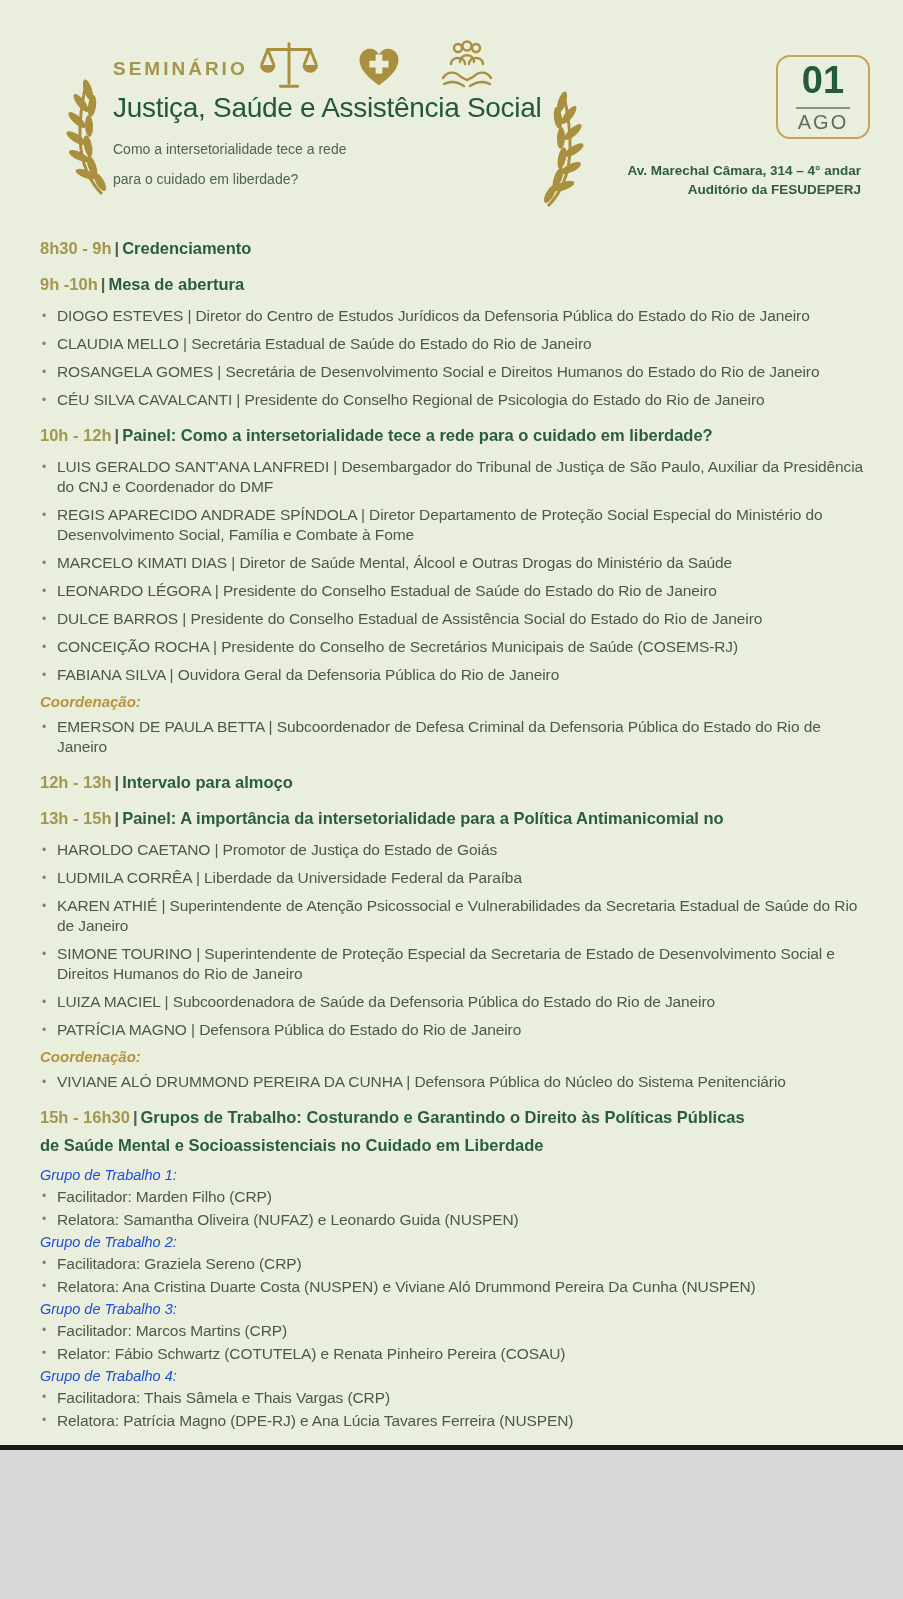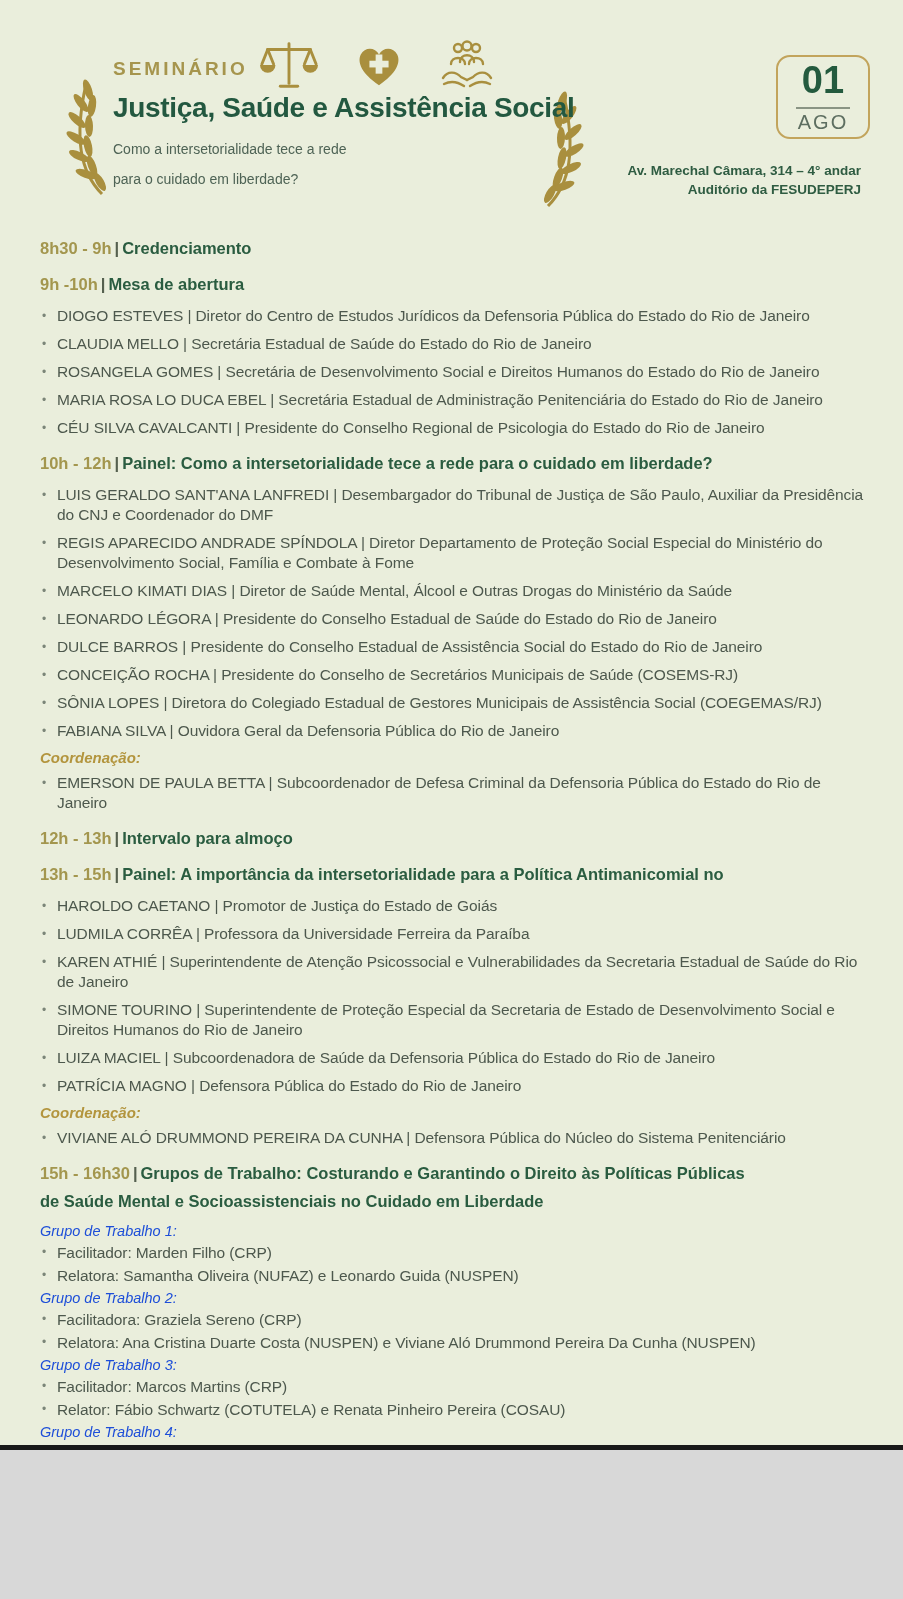--- a/index.html
+++ b/index.html
@@ -15,21 +15,21 @@
   .laurel{position:absolute;}
   .laurel-left{left:48px;top:78px;}
   .laurel-right{left:540px;top:90px;transform:scaleX(-1);}
   .kicker{
     position:absolute;left:113px;top:58px;
     font-size:19px;font-weight:bold;color:#a6954d;letter-spacing:3px;
   }
   .header-icons{position:absolute;left:260px;top:40px;display:flex;gap:38px;align-items:center;}
   .page-title{
     position:absolute;left:113px;top:92px;
-    font-size:28px;font-weight:bold;color:#235840;letter-spacing:-0.3px;
+    font-size:28px;font-weight:normal;color:#235840;letter-spacing:-0.3px;
   }
   .page-subtitle{
     position:absolute;left:113px;top:134px;
     font-size:14px;color:#4e6355;line-height:30px;
   }
   .date-box{
     position:absolute;left:776px;top:55px;width:90px;height:80px;
     border:2px solid #c2a45c;border-radius:14px;
     display:flex;flex-direction:column;align-items:center;justify-content:center;
   }
@@ -188,46 +188,44 @@
     <div class="sess-head">
       <span class="time">8h30 - 9h</span><span class="sep">|</span><span class="stitle">Credenciamento</span>
     </div>
 
     <div class="sess-head">
       <span class="time">9h -10h</span><span class="sep">|</span><span class="stitle">Mesa de abertura</span>
     </div>
     <div class="bullet"><span>DIOGO ESTEVES | Diretor do Centro de Estudos Jurídicos da Defensoria Pública do Estado do Rio de Janeiro</span></div>
     <div class="bullet"><span>CLAUDIA MELLO | Secretária Estadual de Saúde do Estado do Rio de Janeiro</span></div>
     <div class="bullet"><span>ROSANGELA GOMES | Secretária de Desenvolvimento Social e Direitos Humanos do Estado do Rio de Janeiro</span></div>
-    <div class="bullet"><span>MARIA ROSA LO DUCA EBEL | Secretária Estadual de Administração Penitenciária do Estado do Rio de Janeiro</span></div>
     <div class="bullet"><span>CÉU SILVA CAVALCANTI | Presidente do Conselho Regional de Psicologia do Estado  do Rio de Janeiro</span></div>
 
     <div class="sess-head">
       <span class="time">10h - 12h</span><span class="sep">|</span><span class="stitle">Painel: Como a intersetorialidade tece a rede para o cuidado em liberdade?</span>
     </div>
     <div class="bullet"><span>LUIS GERALDO SANT'ANA LANFREDI | Desembargador do Tribunal de Justiça de São Paulo, Auxiliar da Presidência do CNJ e Coordenador do DMF</span></div>
     <div class="bullet"><span>REGIS APARECIDO ANDRADE SPÍNDOLA | Diretor Departamento de Proteção Social Especial do Ministério do Desenvolvimento Social, Família e Combate à Fome</span></div>
     <div class="bullet"><span>MARCELO KIMATI DIAS | Diretor de Saúde Mental, Álcool e Outras Drogas do Ministério da Saúde</span></div>
     <div class="bullet"><span>LEONARDO LÉGORA | Presidente do Conselho Estadual de Saúde do Estado do Rio de Janeiro</span></div>
     <div class="bullet"><span>DULCE BARROS | Presidente do Conselho Estadual de Assistência Social do Estado do Rio de Janeiro</span></div>
     <div class="bullet"><span>CONCEIÇÃO ROCHA | Presidente do Conselho de Secretários Municipais de Saúde (COSEMS-RJ)</span></div>
-    <div class="bullet"><span>SÔNIA LOPES | Diretora do Colegiado Estadual de Gestores Municipais de Assistência Social (COEGEMAS/RJ)</span></div>
     <div class="bullet"><span>FABIANA SILVA | Ouvidora Geral da Defensoria Pública do Rio de Janeiro</span></div>
     <div class="coord-label">Coordenação:</div>
     <div class="bullet"><span>EMERSON DE PAULA BETTA | Subcoordenador de Defesa Criminal da Defensoria Pública do Estado do Rio de Janeiro</span></div>
 
     <div class="sess-head">
       <span class="time">12h - 13h</span><span class="sep">|</span><span class="stitle">Intervalo para almoço</span>
     </div>
 
     <div class="sess-head">
       <span class="time">13h - 15h</span><span class="sep">|</span><span class="stitle">Painel: A importância da intersetorialidade para a Política Antimanicomial no</span>
     </div>
     <div class="bullet"><span>HAROLDO CAETANO | Promotor de Justiça do Estado de Goiás</span></div>
-    <div class="bullet"><span>LUDMILA CORRÊA | Professora da Universidade Ferreira da Paraíba</span></div>
+    <div class="bullet"><span>LUDMILA CORRÊA | Liberdade da Universidade Federal da Paraíba</span></div>
     <div class="bullet"><span>KAREN ATHIÉ | Superintendente de Atenção Psicossocial e Vulnerabilidades da Secretaria Estadual de Saúde do Rio de Janeiro</span></div>
     <div class="bullet"><span>SIMONE TOURINO | Superintendente de Proteção Especial da Secretaria de Estado de Desenvolvimento Social e Direitos Humanos do Rio de Janeiro</span></div>
     <div class="bullet"><span>LUIZA MACIEL | Subcoordenadora de Saúde da Defensoria Pública do Estado do Rio de Janeiro</span></div>
     <div class="bullet"><span>PATRÍCIA MAGNO | Defensora Pública do Estado do Rio de Janeiro</span></div>
     <div class="coord-label">Coordenação:</div>
     <div class="bullet"><span>VIVIANE ALÓ DRUMMOND PEREIRA DA CUNHA | Defensora Pública do Núcleo do Sistema Penitenciário</span></div>
 
     <div class="sess-head">
       <span class="time">15h - 16h30</span><span class="sep">|</span><span class="stitle">Grupos de Trabalho: Costurando e Garantindo o Direito às Políticas Públicas</span>
     </div>

